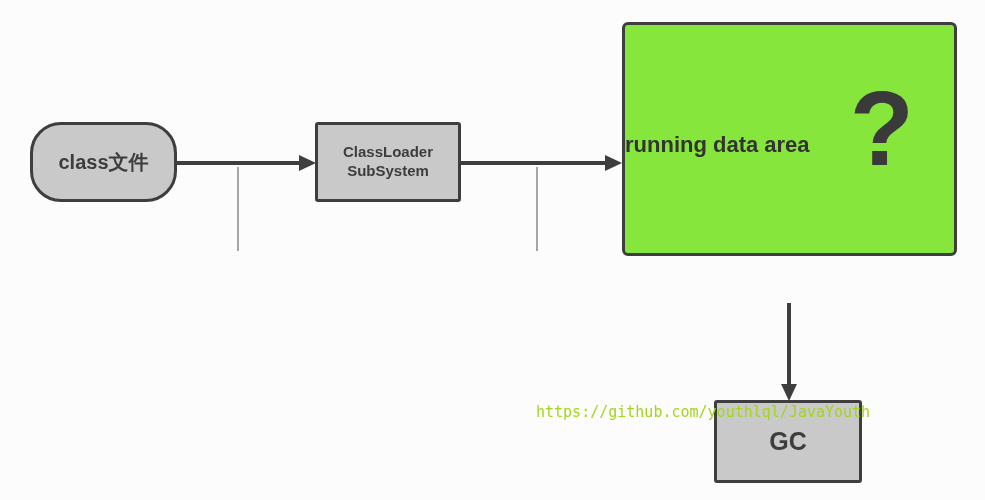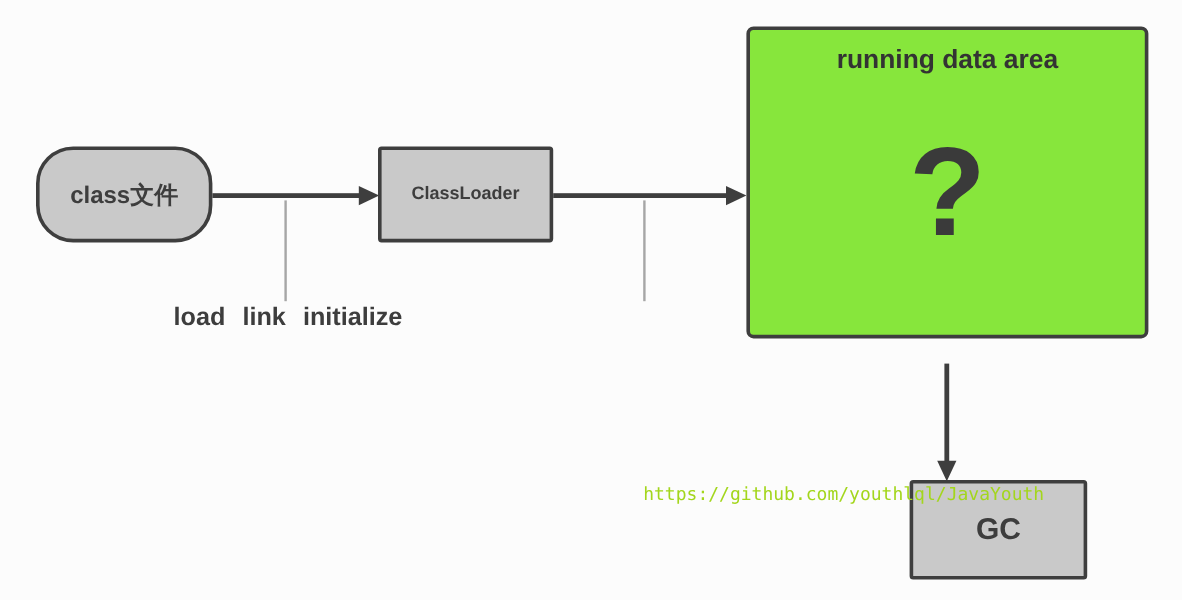--- a/index.html
+++ b/index.html
@@ -24,26 +24,26 @@
     display: flex;
     align-items: center;
     justify-content: center;
     text-align: center;
     color: var(--label-color, #3d3d3d);
     font-weight: bold;
     z-index: 2;
   }
   .node-class-file   { left: 30px;  top: 122px; width: 147px; height: 80px; font-size: 20px; border-radius: 31px; }
   .node-classloader  { left: 315px; top: 122px; width: 146px; height: 80px; font-size: 15px; line-height: 1.25; }
-  .node-gc           { left: 714px; top: 400px; width: 148px; height: 83px; font-size: 25px; margin-left: 44px; }
+  .node-gc           { left: 714px; top: 400px; width: 148px; height: 83px; font-size: 25px; }
   .node-running {
-    left: 622px; top: 22px; width: 335px; height: 260px;
+    left: 622px; top: 22px; width: 335px; height: 234px;
     background: var(--running-fill, #87e63c);
     border-radius: 6px;
-    flex-direction: column;
+    flex-direction: row;
     justify-content: flex-start;
     color: #333333;
   }
   .running-title { margin-top: 12px; font-size: 22px; font-weight: bold; }
   .running-question {
     flex: 1;
     display: flex;
     align-items: center;
     justify-content: center;
     font-size: 105px;
@@ -128,25 +128,25 @@
 <div class="stage">
 
   <div class="node node-class-file">
     <span>class文件</span>
   </div>
 
   <div class="edge-line-h" style="left:177px; top:161px; width:124px;"></div>
   <div class="arrowhead-right" style="left:299px; top:155px;"></div>
 
   <div class="tick tick-load"></div>
-  <div class="edge-label edge-label-load">load link initialize</div>
 
   <div class="node node-classloader">
     <span>
       <span>ClassLoader</span><br>
+      <span>SubSystem</span>
     </span>
   </div>
 
   <div class="edge-line-h" style="left:461px; top:161px; width:145px;"></div>
   <div class="arrowhead-right" style="left:605px; top:155px;"></div>
 
   <div class="tick tick-run"></div>
 
   <div class="node node-running">
     <div class="running-title">running data area</div>

